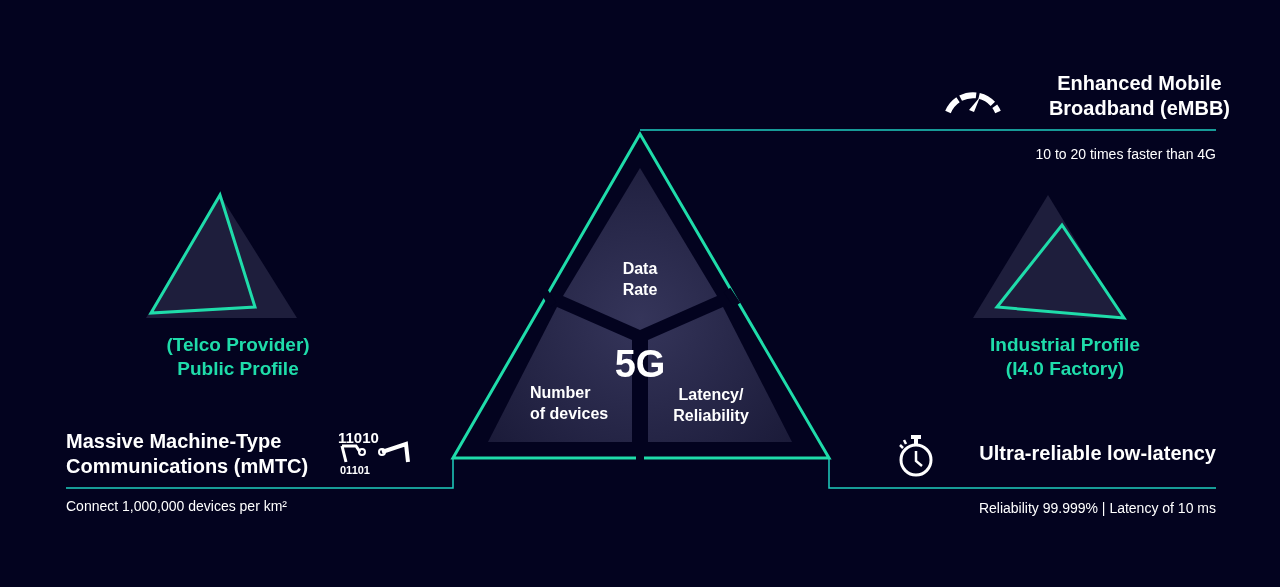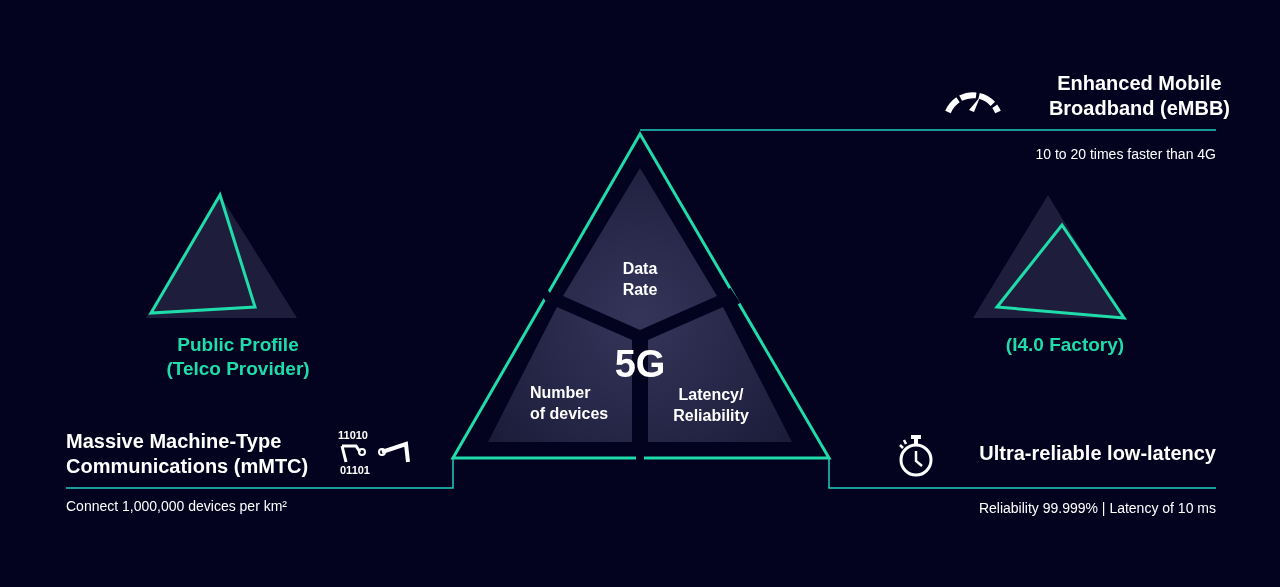--- a/index.html
+++ b/index.html
@@ -65,45 +65,46 @@
   </g>
 
   <g transform="translate(338,440)">
     <path d="M4,6 L18,6 L22,12 M4,6 L8,22" stroke="#fff" stroke-width="3" fill="none"></path>
     <circle cx="24" cy="12" r="3" fill="none" stroke="#fff" stroke-width="2"></circle>
     <path d="M44,12 L68,4 L70,22" stroke="#fff" stroke-width="4" fill="none"></path>
     <circle cx="44" cy="12" r="3" fill="none" stroke="#fff" stroke-width="2"></circle>
   </g>
 </svg>
 
-<div class="txt" style="left:338px;top:429px;font-size:11px;">11010</div>
+<div class="txt" style="left:338px;top:429px;font-size:15px;">11010</div>
 <div class="txt" style="left:340px;top:464px;font-size:11px;">01101</div>
 
 <div class="txt title" style="right:50px;top:71px;text-align:center;">
   <div>Enhanced Mobile</div>
   <div>Broadband (eMBB)</div>
 </div>
 <div class="txt sub" style="right:64px;top:146px;">10 to 20 times faster than 4G</div>
 
 <div class="txt title" style="left:66px;top:429px;">
   <div>Massive Machine-Type</div>
   <div>Communications (mMTC)</div>
 </div>
 <div class="txt sub" style="left:66px;top:498px;">Connect 1,000,000 devices per km²</div>
 
 <div class="txt title" style="right:64px;top:441px;text-align:right;">
   <div>Ultra-reliable low-latency</div>
 </div>
 <div class="txt sub" style="right:64px;top:500px;">Reliability 99.999% | Latency of 10 ms</div>
 
 <div class="txt profile" style="left:138px;top:333px;width:200px;">
+  <div>(Telco Provider)</div>
   <div>Public Profile</div>
-  <div>(Telco Provider)</div>
 </div>
 <div class="txt profile" style="left:965px;top:333px;width:200px;">
+  <div>Industrial Profile</div>
   <div>(I4.0 Factory)</div>
 </div>
 
 <div class="txt seg" style="left:590px;top:258px;width:100px;">
   <div>Data</div>
   <div>Rate</div>
 </div>
 <div class="txt seg" style="left:530px;top:382px;width:100px;text-align:left;">
   <div>Number</div>
   <div>of devices</div>

